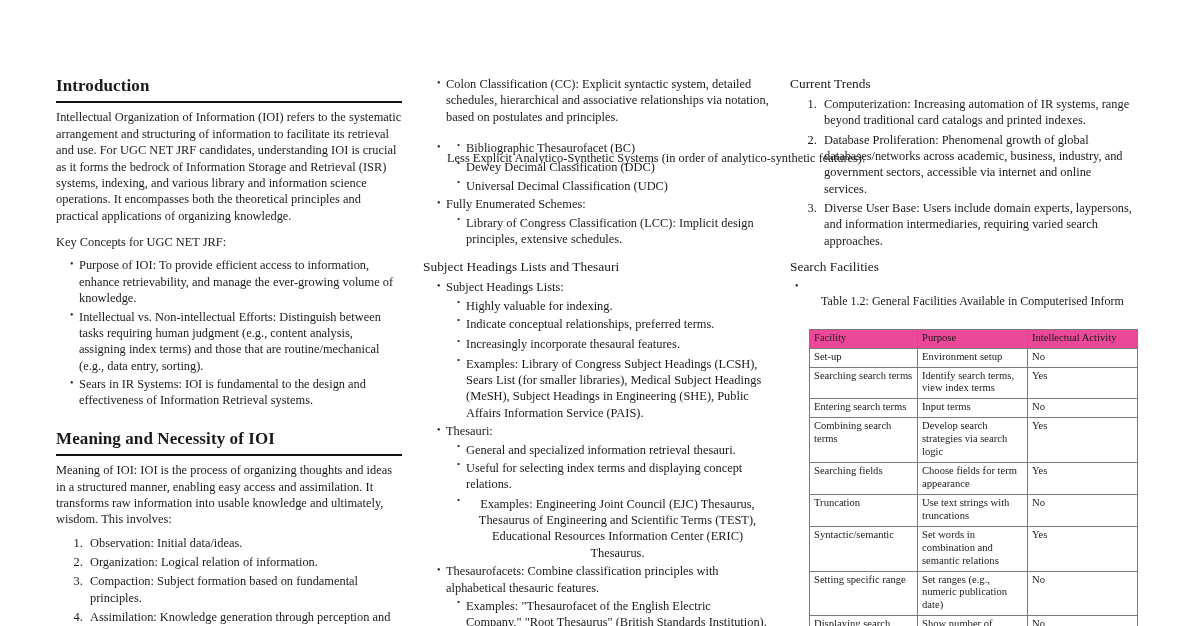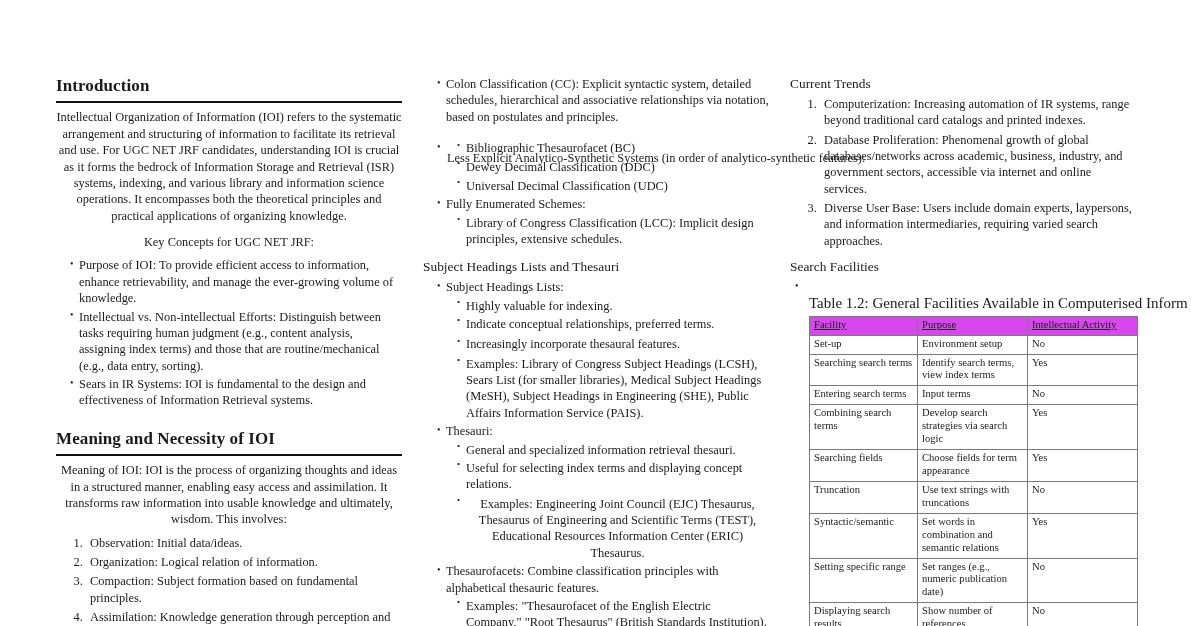--- a/index.html
+++ b/index.html
@@ -47,21 +47,21 @@
   h2.doc-h2 {
     font-size: 13.4px;
     font-weight: normal;
     margin: 0 0 3px 0;
     line-height: 1.25;
   }
   h2.doc-h2.spaced { margin-top: 12px; }
 
   p.para {
     margin: 0 0 10px 0;
-    text-align: center;
+    text-align: left;
   }
   p.para.tight { margin-bottom: 7px; }
 
   ul.bullets {
     margin: 0 0 8px 0;
     padding-left: 14px;
     list-style: none;
   }
   ul.bullets > li {
     position: relative;
@@ -91,44 +91,43 @@
     margin: 0 0 3px 0;
     padding-left: 4px;
   }
 
   .overflow-line {
     position: absolute;
     white-space: nowrap;
   }
 
   .tbl-caption {
-    margin: 0 0 2px 0;
-    font-size: 15px;
+    margin: 0 0 19px 0;
+    font-size: 12px;
     white-space: nowrap;
     text-align: center;
   }
 
   table.facilities {
     border-collapse: collapse;
     table-layout: fixed;
     width: 328px;
     font-size: 10.6px;
     line-height: 1.22;
   }
   table.facilities th,
   table.facilities td {
     border: 1px solid #7a7a7a;
     padding: 2px 4px 3px 4px;
     text-align: left;
     vertical-align: top;
     font-weight: normal;
   }
   table.facilities thead th {
-    background: #d946ef;
-    text-decoration: underline;
+    background: #ec4899;
   }
   table.facilities col.c1 { width: 108px; }
   table.facilities col.c2 { width: 110px; }
   table.facilities col.c3 { width: 110px; }
 
   .table-wrap {
     position: relative;
     padding-left: 19px;
   }
   .table-bullet {

